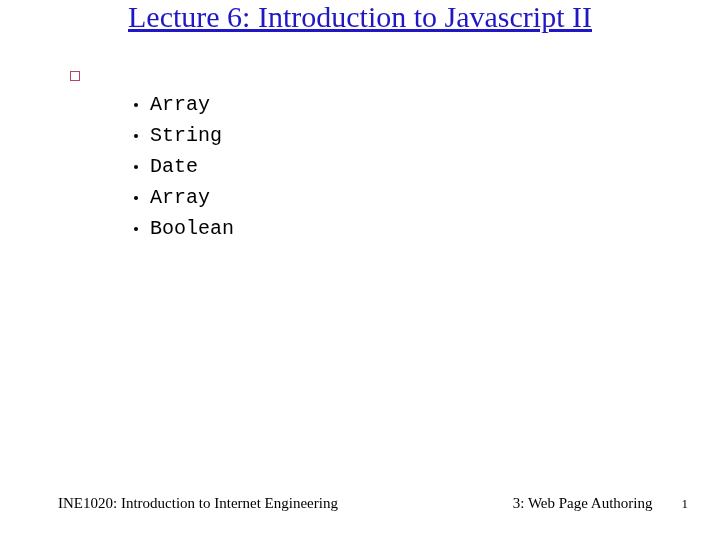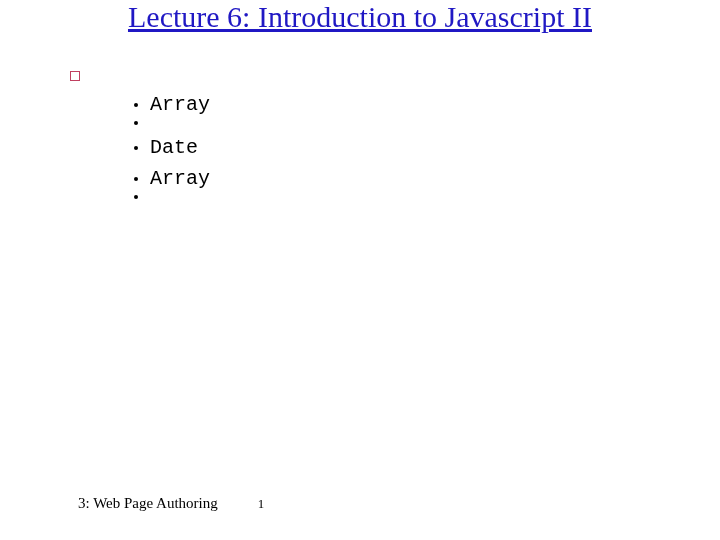--- a/index.html
+++ b/index.html
@@ -80,21 +80,21 @@
       justify-content: space-between;
       align-items: baseline;
       padding-left: 58px;
       padding-right: 32px;
       font-size: 15px;
       color: #000000;
     }
     .footer-right {
       display: flex;
       align-items: baseline;
-      gap: 40px;
+      gap: 29px;
       margin-left: 20px;
     }
     .page-num {
       font-size: 13px;
     }
   </style>
 </head>
 <body>
 
 <h1 class="slide-title">Lecture 6: Introduction to Javascript II</h1>
@@ -103,33 +103,36 @@
   <div class="main-item">
     <span class="square-bullet"></span>
   </div>
   <div class="sub-list">
     <div class="sub-item">
       <span class="dot-bullet"></span>
       <span class="sub-text">Array</span>
     </div>
     <div class="sub-item">
       <span class="dot-bullet"></span>
+      <span class="sub-text">String</span>
     </div>
     <div class="sub-item">
       <span class="dot-bullet"></span>
       <span class="sub-text">Date</span>
     </div>
     <div class="sub-item">
       <span class="dot-bullet"></span>
       <span class="sub-text">Array</span>
     </div>
     <div class="sub-item">
       <span class="dot-bullet"></span>
+      <span class="sub-text">Boolean</span>
     </div>
   </div>
 </div>
 
 <div class="footer">
+  <span>INE1020: Introduction to Internet Engineering</span>
   <div class="footer-right">
     <span>3: Web Page Authoring</span>
     <span class="page-num">1</span>
   </div>
 </div>
 
 </body></html>

